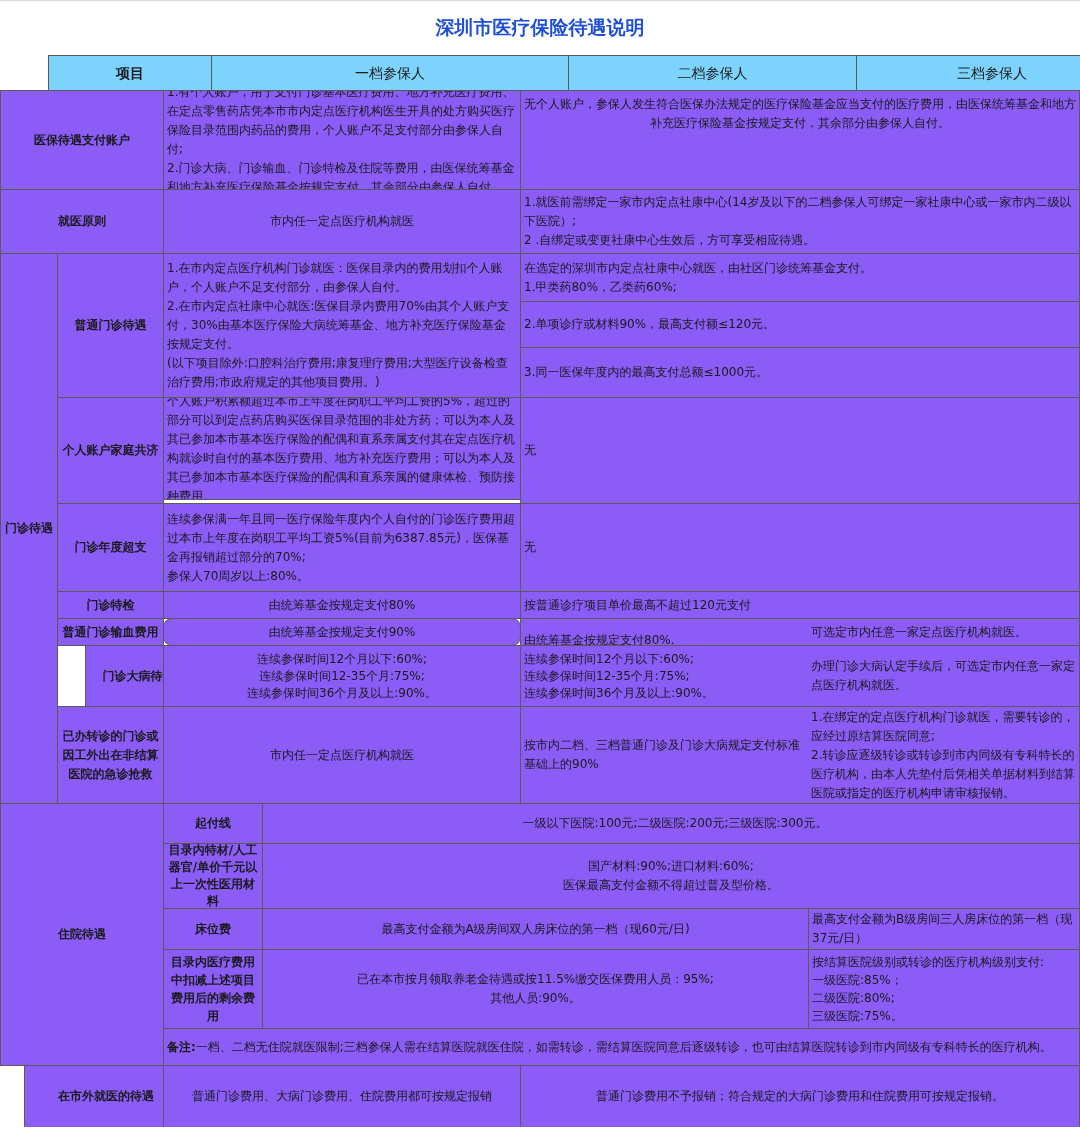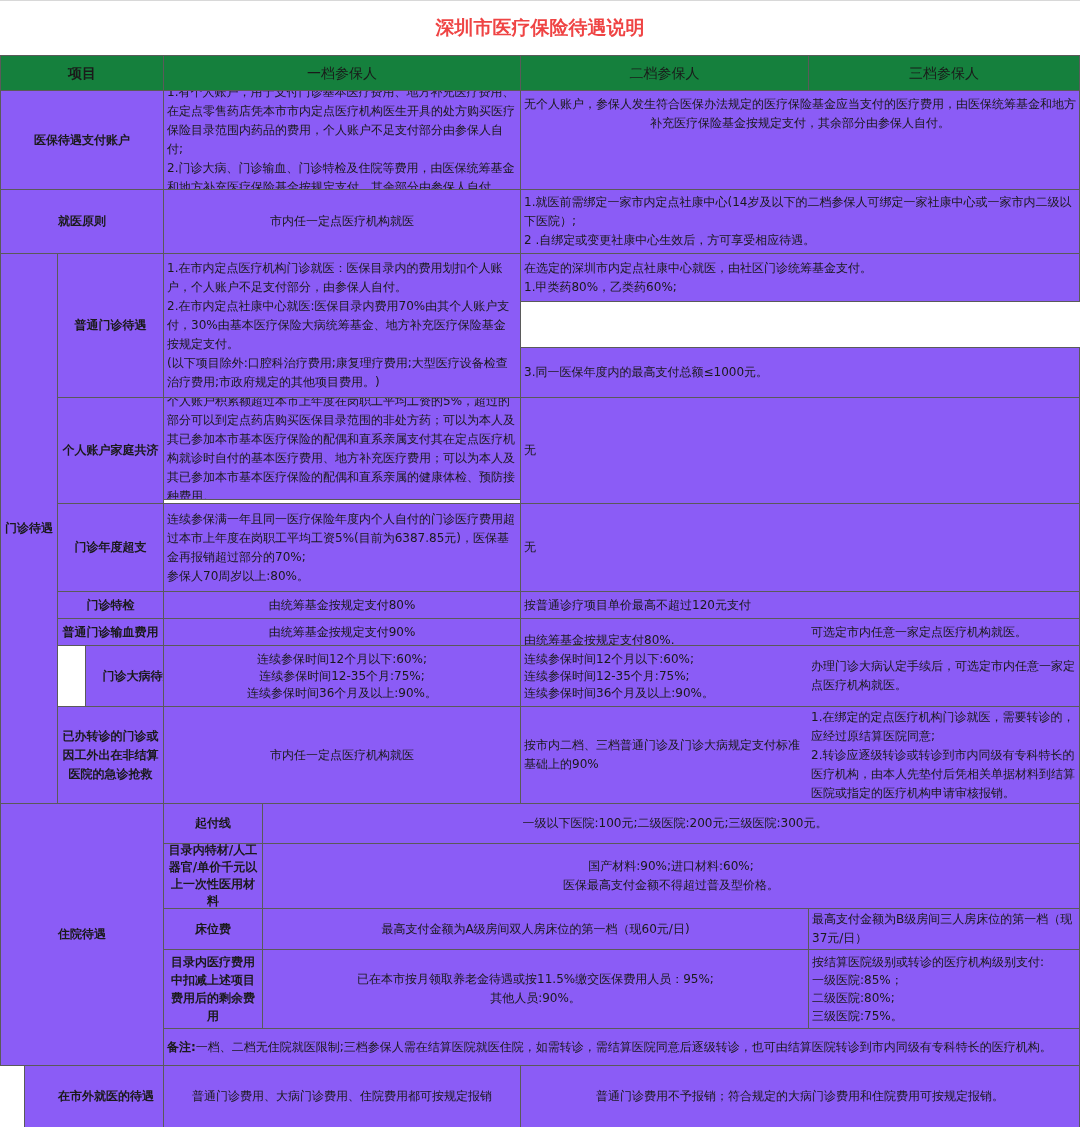--- a/index.html
+++ b/index.html
@@ -5,33 +5,33 @@
     html, body { margin: 0; padding: 0; background: #ffffff; }
     body {
       width: 1080px; height: 1131px; overflow: hidden; position: relative;
       font-family: "DejaVu Sans", "Liberation Sans", sans-serif;
       color: #1a1a1a;
     }
     .page { position: absolute; left: 0; top: 0; width: 1080px; height: 1131px; border-top: 1px solid #d8d8d8; box-sizing: border-box; }
     .title {
       position: absolute; left: 0; top: 0; width: 1080px; height: 54px;
       display: flex; align-items: center; justify-content: center;
-      font-weight: bold; font-size: 19px; color: #ef4444; font-family: Liberation Mono, monospace;
+      font-weight: bold; font-size: 19px; color: #1d4ed8; font-family: Liberation Mono, monospace;
     }
     .cell {
       position: absolute; box-sizing: border-box;
       border: 1px solid #5a5a5a;
       font-size: 12px; line-height: 19px;
       padding: 1px 3px;
       display: flex; flex-direction: column; justify-content: center;
       background: #8b5cf6; overflow: hidden;
     }
     .cell.center { text-align: center; align-items: center; }
     .cell.left { text-align: left; align-items: flex-start; }
-    .cell.head { background: #15803d; font-size: 14px; justify-content: center; align-items: center; }
+    .cell.head { background: #7dd3fc; font-size: 14px; justify-content: center; align-items: center; margin-left: 48px; }
     .cell.bold { font-weight: bold; }
     .line { display: block; white-space: normal; }
     .note-label { font-weight: bold; }
     .bottom-strip { position: absolute; left: 0; top: 1126px; width: 1080px; height: 5px; background: #fff; }
   </style>
 </head>
 <body>
 
 <div class="page">
 
@@ -79,20 +79,23 @@
   <div class="cell center bold" style="left:57px;top:252px;width:107px;height:145px;">
       <span>普通门诊待遇</span>
     </div>
   <div class="cell left" style="left:163px;top:252px;width:358px;height:145px;">
     <span class="line">1.在市内定点医疗机构门诊就医：医保目录内的费用划扣个人账户，个人账户不足支付部分，由参保人自付。</span>
     <span class="line">2.在市内定点社康中心就医:医保目录内费用70%由其个人账户支付，30%由基本医疗保险大病统筹基金、地方补充医疗保险基金按规定支付。</span>
     <span class="line">(以下项目除外:口腔科治疗费用;康复理疗费用;大型医疗设备检查治疗费用;市政府规定的其他项目费用。)</span>
   </div>
   <div class="cell left" style="left:520px;top:252px;width:560px;height:49px;white-space:pre-line;"><span>在选定的深圳市内定点社康中心就医，由社区门诊统筹基金支付。
 1.甲类药80%，乙类药60%;</span></div>
+  <div class="cell left" style="left:520px;top:300px;width:560px;height:47px;">
+      <span>2.单项诊疗或材料90%，最高支付额≤120元。</span>
+    </div>
   <div class="cell left" style="left:520px;top:346px;width:560px;height:51px;">
       <span>3.同一医保年度内的最高支付总额≤1000元。</span>
     </div>
 
   <div class="cell center bold" style="left:57px;top:396px;width:107px;height:107px;">
       <span>个人账户家庭共济</span>
     </div>
   <div class="cell left" style="left:163px;top:396px;width:358px;height:103px;">
       <span>个人账户积累额超过本市上年度在岗职工平均工资的5%，超过的部分可以到定点药店购买医保目录范围的非处方药；可以为本人及其已参加本市基本医疗保险的配偶和直系亲属支付其在定点医疗机构就诊时自付的基本医疗费用、地方补充医疗费用；可以为本人及其已参加本市基本医疗保险的配偶和直系亲属的健康体检、预防接种费用。</span>
     </div>
@@ -117,21 +120,21 @@
   <div class="cell center" style="left:163px;top:590px;width:358px;height:28px;">
       <span>由统筹基金按规定支付80%</span>
     </div>
   <div class="cell left" style="left:520px;top:590px;width:560px;height:28px;">
       <span>按普通诊疗项目单价最高不超过120元支付</span>
     </div>
 
   <div class="cell center bold" style="left:57px;top:617px;width:107px;height:28px;">
       <span>普通门诊输血费用</span>
     </div>
-  <div class="cell center" style="left:163px;top:617px;width:358px;height:28px;">
+  <div class="cell center" style="left:163px;top:617px;width:358px;height:28px;border-radius:9px;">
       <span>由统筹基金按规定支付90%</span>
     </div>
   <div class="cell left" style="left:520px;top:617px;width:289px;height:44px;border-right:none;">
       <span>由统筹基金按规定支付80%.</span>
     </div>
   <div class="cell left" style="left:808px;top:617px;width:272px;height:28px;border-left:none;">
       <span>可选定市内任意一家定点医疗机构就医。</span>
     </div>
 
   <div class="cell center bold" style="left:57px;top:644px;width:107px;height:62px;margin-left:28px;">

